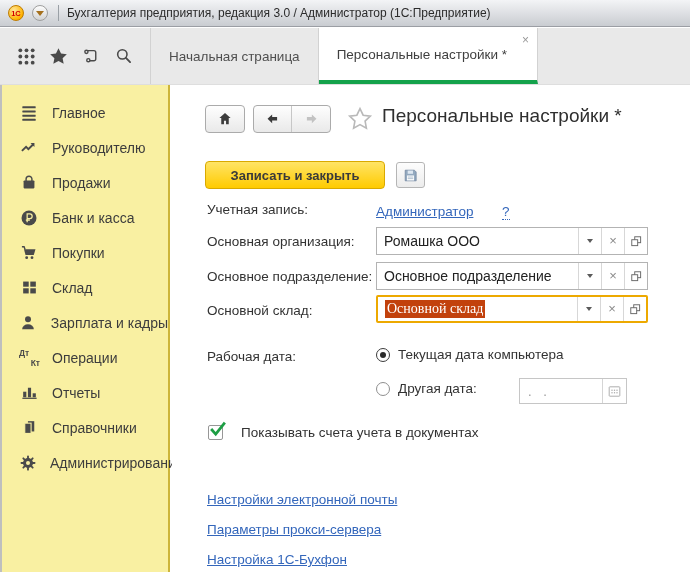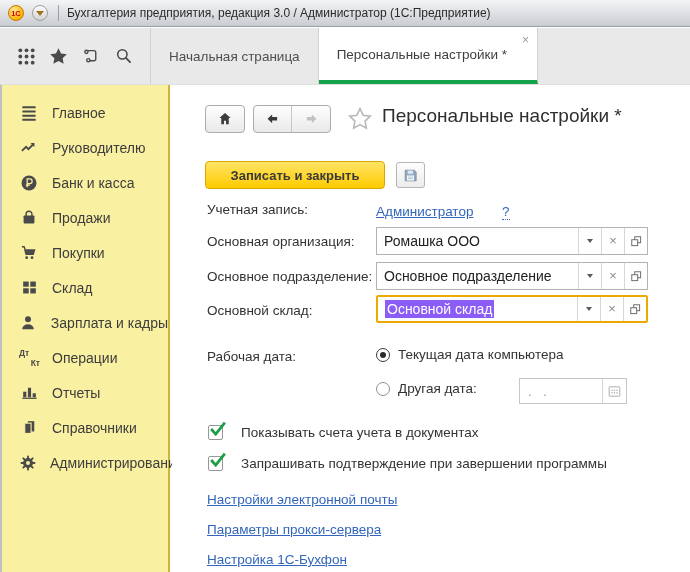--- a/index.html
+++ b/index.html
@@ -70,21 +70,21 @@
   .link{color:#3366bb;text-decoration:underline;font-size:13.5px;cursor:pointer;white-space:nowrap;}
   .help-link{color:#3366bb;font-size:13.5px;border-bottom:1px dotted #3366bb;cursor:pointer;}
 
   .combo{position:absolute;left:204px;width:272px;height:28px;border:1px solid #b3b3b3;
     background:#fff;display:flex;align-items:stretch;cursor:text;}
   .combo-text{flex:1;font-size:14px;color:#222;display:flex;align-items:center;padding-left:7px;overflow:hidden;white-space:nowrap;}
   .combo-btn{width:23px;display:flex;align-items:center;justify-content:center;border-left:1px solid #d7d7d7;cursor:pointer;background:#fff;}
   .tri-down{width:0;height:0;border-left:3.5px solid transparent;border-right:3.5px solid transparent;border-top:4.5px solid #5a5a5a;}
   .clear-x{font-size:13px;color:#8a8a8a;line-height:10px;}
   .combo.focused{border:2px solid #eda900;border-radius:2px;}
-  .sel-text{background:#8b5cf6;color:#fff;padding:1px 2px;}
+  .sel-text{background:#c2410c;color:#fff;padding:1px 2px;font-family:Liberation Serif, serif;}
 
   .radio-row{position:absolute;left:204px;display:flex;align-items:center;cursor:pointer;}
   .radio{width:14px;height:14px;border:1px solid #8f8f8f;border-radius:50%;background:#fff;
     display:flex;align-items:center;justify-content:center;}
   .radio.on{border-color:#3c3c3c;}
   .radio.on::after{content:"";width:6px;height:6px;border-radius:50%;background:#2b2b2b;}
   .radio-label{margin-left:8px;font-size:13.5px;color:#333;white-space:nowrap;}
 
   .datefield{position:absolute;left:347px;top:293px;width:108px;height:26px;border:1px solid #c6c6c6;
     background:#fff;display:flex;}
@@ -177,34 +177,34 @@
         <svg width="20" height="20" viewBox="0 0 24 24">
             <path d="M3.5 15.5 l5-5 2.8 2.8 5.5-5.5" fill="none" stroke="#4a4a4a" stroke-width="2.3"></path>
             <path d="M13.8 6 H18.5 V10.7 z" fill="#4a4a4a"></path>
           </svg>
         </span>
       <span class="slabel">Руководителю</span>
     </div>
     <div class="side-item">
       <span class="sicon">
         <svg width="20" height="20" viewBox="0 0 24 24">
+            <path d="M8.5 9.5 V7.3 a3.5 3.5 0 0 1 7 0 V9.5" fill="none" stroke="#4a4a4a" stroke-width="1.7"></path>
+            <rect x="5.5" y="9" width="13" height="9.5" rx="1" fill="#4a4a4a"></rect>
+          </svg>
+        </span>
+      <span class="slabel">Продажи</span>
+    </div>
+    <div class="side-item">
+      <span class="sicon">
+        <svg width="20" height="20" viewBox="0 0 24 24">
             <circle cx="12" cy="12" r="9" fill="#4a4a4a"></circle>
             <path d="M9.8 17 V7 h3.2 a2.8 2.8 0 0 1 0 5.6 H9.8 M8.2 14.6 h4.8" fill="none" stroke="#f9f0a2" stroke-width="1.5"></path>
           </svg>
         </span>
       <span class="slabel">Банк и касса</span>
-    </div>
-    <div class="side-item">
-      <span class="sicon">
-        <svg width="20" height="20" viewBox="0 0 24 24">
-            <path d="M8.5 9.5 V7.3 a3.5 3.5 0 0 1 7 0 V9.5" fill="none" stroke="#4a4a4a" stroke-width="1.7"></path>
-            <rect x="5.5" y="9" width="13" height="9.5" rx="1" fill="#4a4a4a"></rect>
-          </svg>
-        </span>
-      <span class="slabel">Продажи</span>
     </div>
     <div class="side-item">
       <span class="sicon">
         <svg width="20" height="20" viewBox="0 0 24 24">
             <path d="M3.5 4.5 h2.6 l1.2 3.2" fill="none" stroke="#4a4a4a" stroke-width="1.7"></path>
             <path d="M6 7.5 h13.8 l-2.1 6.8 H7.8 z" fill="#4a4a4a"></path>
             <circle cx="9.2" cy="17.6" r="1.7" fill="#4a4a4a"></circle>
             <circle cx="15.6" cy="17.6" r="1.7" fill="#4a4a4a"></circle>
           </svg>
         </span>
@@ -403,27 +403,19 @@
     </div>
 
     <div class="cb-row" style="top:340px">
       <span class="cb-box">
         <svg width="16" height="16" viewBox="0 0 14 12">
             <polyline points="1,6 5,10.5 13,0.5" fill="none" stroke="#1d9e44" stroke-width="2.4"></polyline>
           </svg>
       </span>
       <span class="cb-label">Показывать счета учета в документах</span>
     </div>
-    <div class="cb-row" style="top:371px">
-      <span class="cb-box">
-        <svg width="16" height="16" viewBox="0 0 14 12">
-            <polyline points="1,6 5,10.5 13,0.5" fill="none" stroke="#1d9e44" stroke-width="2.4"></polyline>
-          </svg>
-      </span>
-      <span class="cb-label">Запрашивать подтверждение при завершении программы</span>
-    </div>
 
     <div class="blink" style="top:405px"><span class="link">Настройки электронной почты</span></div>
     <div class="blink" style="top:435px"><span class="link">Параметры прокси-сервера</span></div>
     <div class="blink" style="top:465px"><span class="link">Настройка 1С-Бухфон</span></div>
 
   </main>
 </div>
 
 </body></html>

